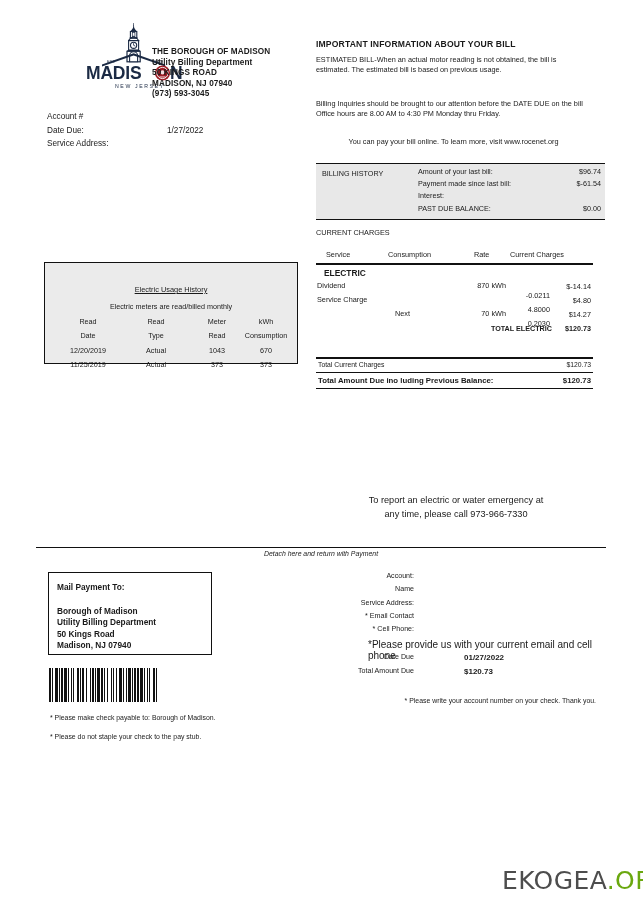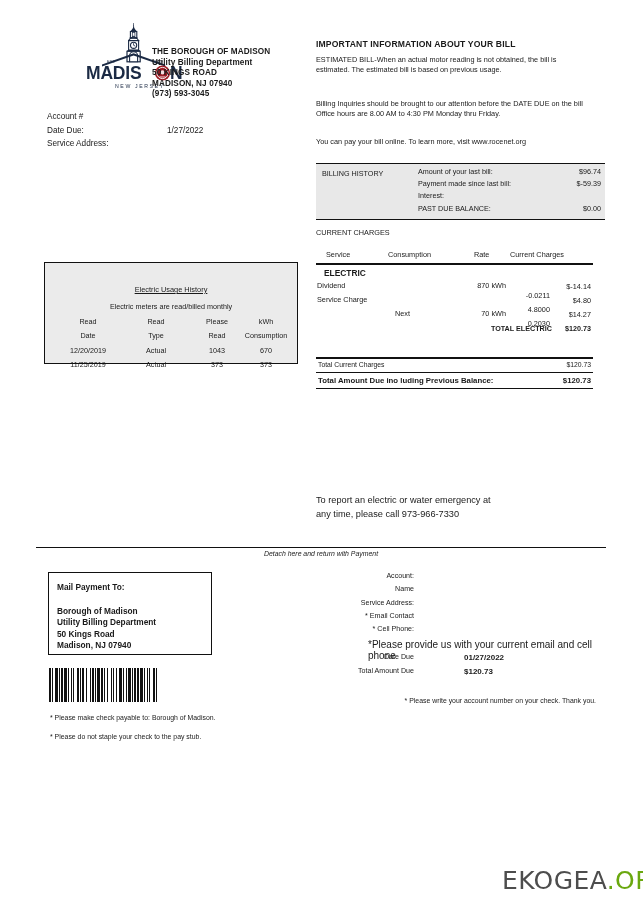--- a/index.html
+++ b/index.html
@@ -47,21 +47,21 @@
   #account-block .lbl { position: absolute; left: 0; }
   #account-block .val { position: absolute; left: 120px; }
 
   
   #info-title {
     left: 316px; top: 39px; width: 280px;
     font-size: 8.6px; font-weight: bold; letter-spacing: .15px;
   }
   #info-p1 { left: 316px; top: 55px; width: 275px; font-size: 7.3px; line-height: 9.6px; }
   #info-p2 { left: 316px; top: 99px; width: 275px; font-size: 7.3px; line-height: 9.6px; }
-  #info-p3 { left: 316px; top: 137px; width: 275px; font-size: 7.3px; line-height: 9.6px; }
+  #info-p3 { left: 316px; top: 137px; width: 275px; font-size: 7.3px; line-height: 9.6px; text-align: center; }
 
   
   #billing-history {
     left: 316px; top: 163px; width: 277px;
     background: #e8e8e8;
     border-top: 1.6px solid #111;
     border-bottom: 1.6px solid #111;
     padding: 3px 0 3px 12px;
     font-size: 7.2px;
   }
@@ -128,21 +128,21 @@
   .uc2 { left: 146px; width: 52px; }
   .uc3 { left: 190px; width: 62px; }
   .ur-h1 { top: 54px; }
   .ur-h2 { top: 68px; }
   .ur-d1 { top: 83px; }
   .ur-d2 { top: 97px; }
 
   
   #emergency {
     left: 316px; top: 493px; width: 280px;
-    font-size: 9.2px; line-height: 14px;
+    font-size: 9.2px; line-height: 14px; text-align: center;
   }
 
   
   #detach-rule { left: 36px; top: 547px; width: 570px; border-top: 1.1px solid #111; height: 0; }
   #detach-text { left: 36px; top: 550px; width: 570px; text-align: center; font-size: 6.9px; }
 
   
   #mail-box {
     left: 48px; top: 572px; width: 162px; height: 81px;
     border: 1.1px solid #111;
@@ -253,21 +253,21 @@
 
   <div class="abs" id="billing-history">
     <div class="bh-title">BILLING HISTORY</div>
     <div class="bh-rows">
       <div class="bh-row">
         <span class="k">Amount of your last bill:</span>
         <span class="v">$96.74</span>
       </div>
       <div class="bh-row">
         <span class="k">Payment made since last bill:</span>
-        <span class="v">$-59.39</span>
+        <span class="v">$-61.54</span>
       </div>
       <div class="bh-row">
         <span class="k">Interest:</span>
         <span class="v"></span>
       </div>
       <div class="bh-row">
         <span class="k">PAST DUE BALANCE:</span>
         <span class="v">$0.00</span>
       </div>
     </div>
@@ -331,21 +331,21 @@
 
   <div class="abs" id="usage-box">
     <div id="usage-title">
       <span class="u">Electric Usage History</span>
     </div>
     <div id="usage-sub">Electric meters are read/billed monthly</div>
 
     <div class="usage-row ur-h1">
       <span class="uc0">Read</span>
       <span class="uc1">Read</span>
-      <span class="uc2">Please</span>
+      <span class="uc2">Meter</span>
       <span class="uc3">kWh</span>
     </div>
     <div class="usage-row ur-h2">
       <span class="uc0">Date</span>
       <span class="uc1">Type</span>
       <span class="uc2">Read</span>
       <span class="uc3">Consumption</span>
     </div>
     <div class="usage-row ur-d1">
       <span class="uc0">12/20/2019</span>

